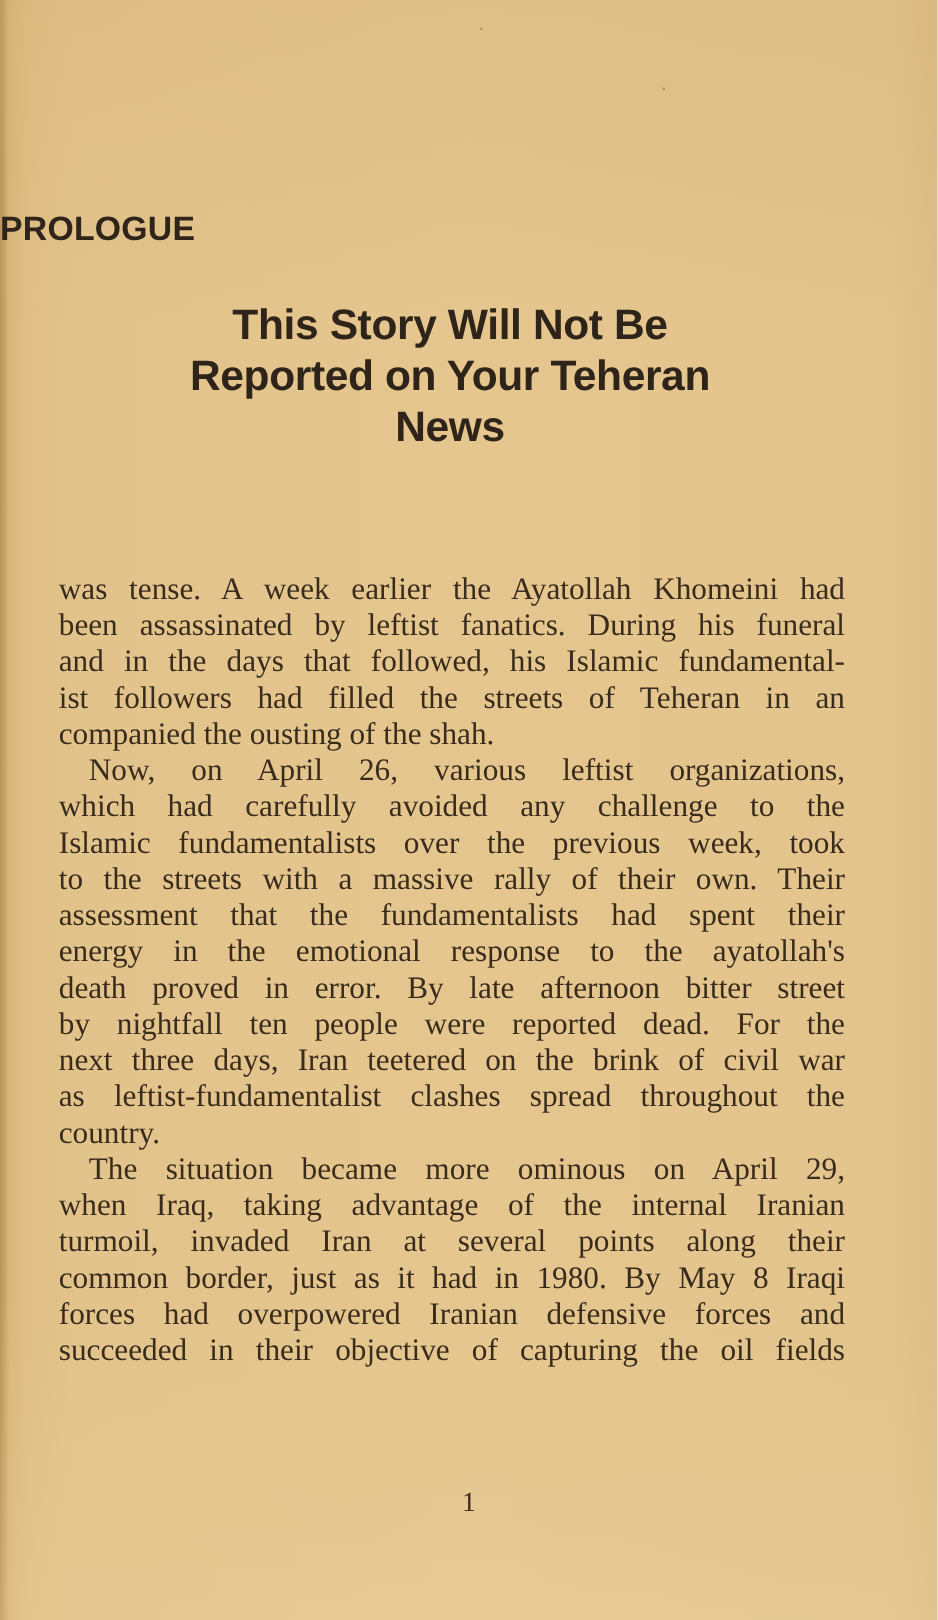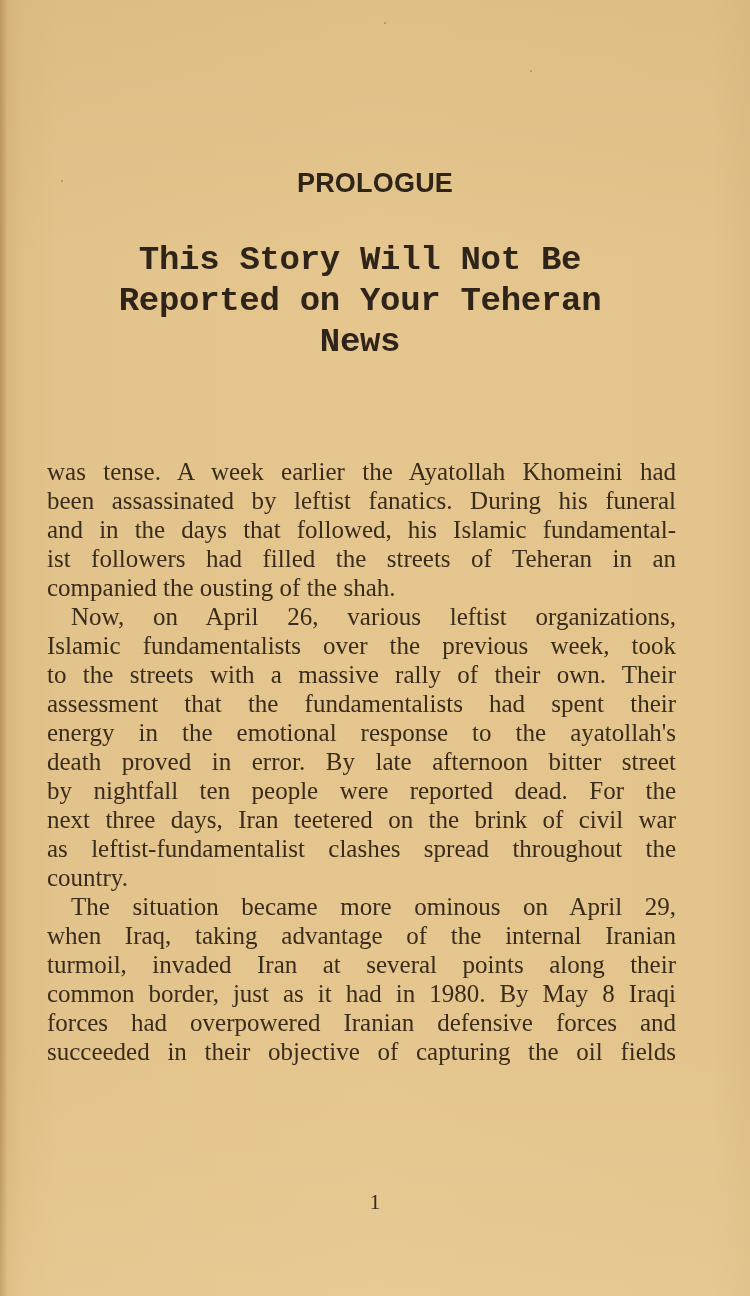--- a/index.html
+++ b/index.html
@@ -22,35 +22,34 @@
     .spine-edge {
       position: absolute;
       left: 0; top: 0; bottom: 0;
       width: 6px;
       background: linear-gradient(90deg, #b8935a, #d2ae72);
     }
     .section-label {
       position: absolute;
       left: 0; right: 0;
       top: 166px;
-      text-align: center;
       font-family: "Liberation Sans", sans-serif;
       font-weight: bold;
       font-size: 27px;
       line-height: 34px;
       color: #2f2419;
       letter-spacing: 0.2px;
     }
     .chapter-title {
       position: absolute;
       left: 110px;
       width: 500px;
       top: 240px;
       text-align: center;
-      font-family: Liberation Mono, monospace;
+      font-family: Liberation Sans, sans-serif;
       font-weight: bold;
       font-size: 34px;
       line-height: 41px;
       color: #2f2419;
       letter-spacing: -0.3px;
     }
     .chapter-title span {
       display: block;
       white-space: nowrap;
     }
@@ -115,20 +114,21 @@
 
 <div class="body-text">
 
   <span class="line">was tense. A week earlier the Ayatollah Khomeini had</span>
   <span class="line">been assassinated by leftist fanatics. During his funeral</span>
   <span class="line">and in the days that followed, his Islamic fundamental-</span>
   <span class="line">ist followers had filled the streets of Teheran in an</span>
   <span class="line last">companied the ousting of the shah.</span>
 
   <span class="line indent">Now, on April 26, various leftist organizations,</span>
+  <span class="line">which had carefully avoided any challenge to the</span>
   <span class="line">Islamic fundamentalists over the previous week, took</span>
   <span class="line">to the streets with a massive rally of their own. Their</span>
   <span class="line">assessment that the fundamentalists had spent their</span>
   <span class="line">energy in the emotional response to the ayatollah's</span>
   <span class="line">death proved in error. By late afternoon bitter street</span>
   <span class="line">by nightfall ten people were reported dead. For the</span>
   <span class="line">next three days, Iran teetered on the brink of civil war</span>
   <span class="line">as leftist-fundamentalist clashes spread throughout the</span>
   <span class="line last">country.</span>
 

